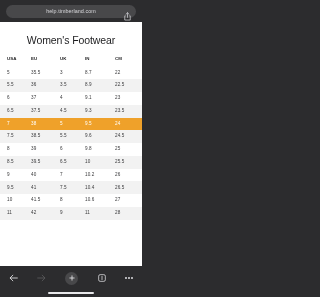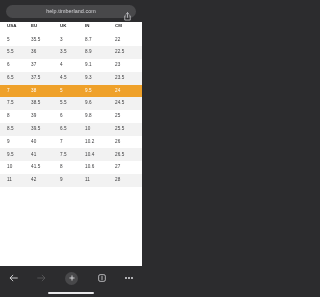--- a/index.html
+++ b/index.html
@@ -138,20 +138,21 @@
           <path d="M6 1.2 V9" stroke-linecap="round"></path>
           <path d="M3.4 3.6 L6 1.1 L8.6 3.6" stroke-linecap="round" stroke-linejoin="round"></path>
           <path d="M2.2 6.4 H1.3 V13.6 H10.7 V6.4 H9.8" stroke-linecap="round" stroke-linejoin="round"></path>
         </svg>
       </span>
     </div>
   </div>
 
   <div class="page">
 
+    <div class="page-title">Women's Footwear</div>
 
     <table class="size-table">
       <thead>
         <tr>
           <th class="c0">USA</th>
           <th class="c1">EU</th>
           <th class="c2">UK</th>
           <th class="c3">IN</th>
           <th class="c4">CM</th>
         </tr>

